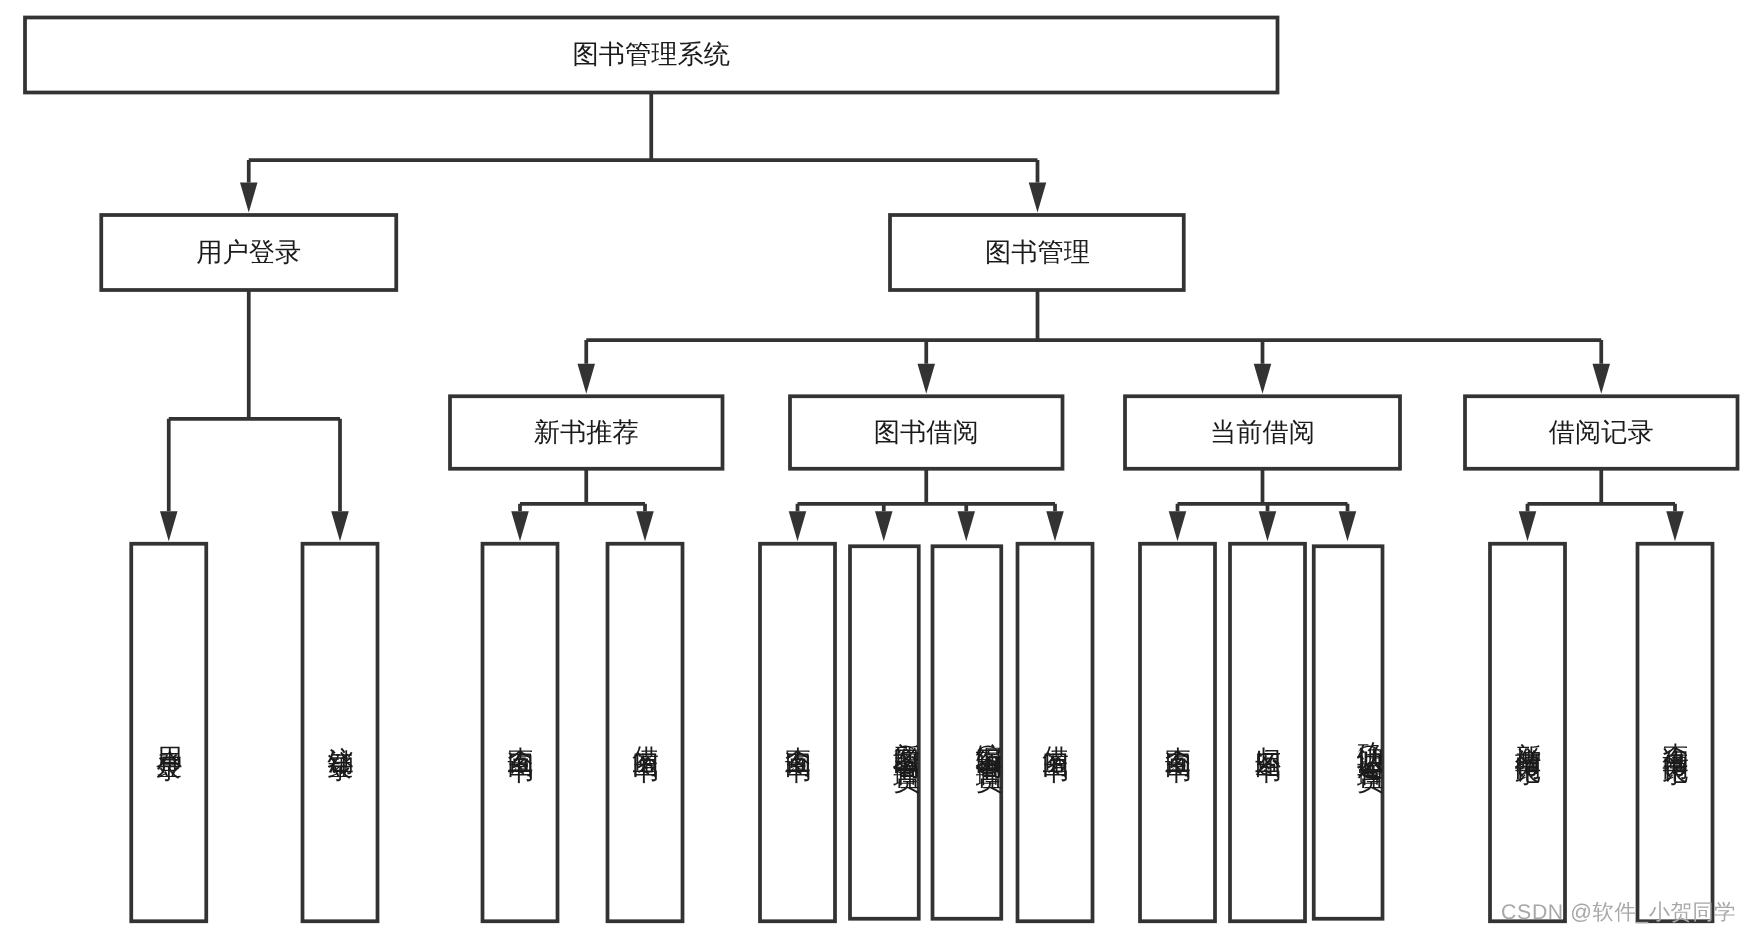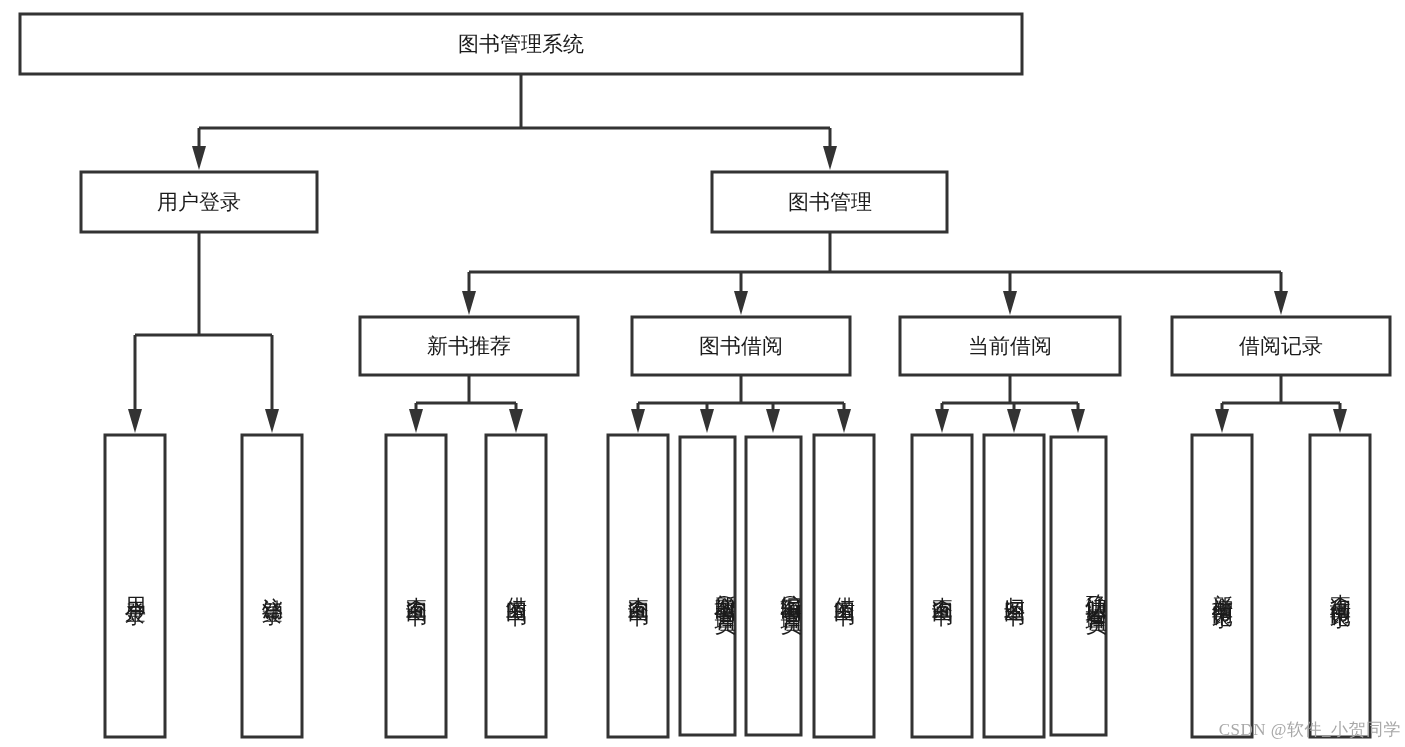--- a/index.html
+++ b/index.html
@@ -58,23 +58,23 @@
     letter-spacing: 3px;
     line-height: 1;
     white-space: nowrap;
     display: flex;
     align-items: center;
     justify-content: center;
     pointer-events: none;
   }
   .watermark {
     position: absolute;
-    right: 4px;
+    right: 16px;
     bottom: 6px;
-    font-family: Liberation Serif, serif;
+    font-family: Liberation Sans, sans-serif;
     font-size: 17px;
     color: #a8a8a8;
     white-space: nowrap;
     letter-spacing: 0.5px;
   }
 </style>
 </head>
 <body>
 
 <div id="diagram-root">

